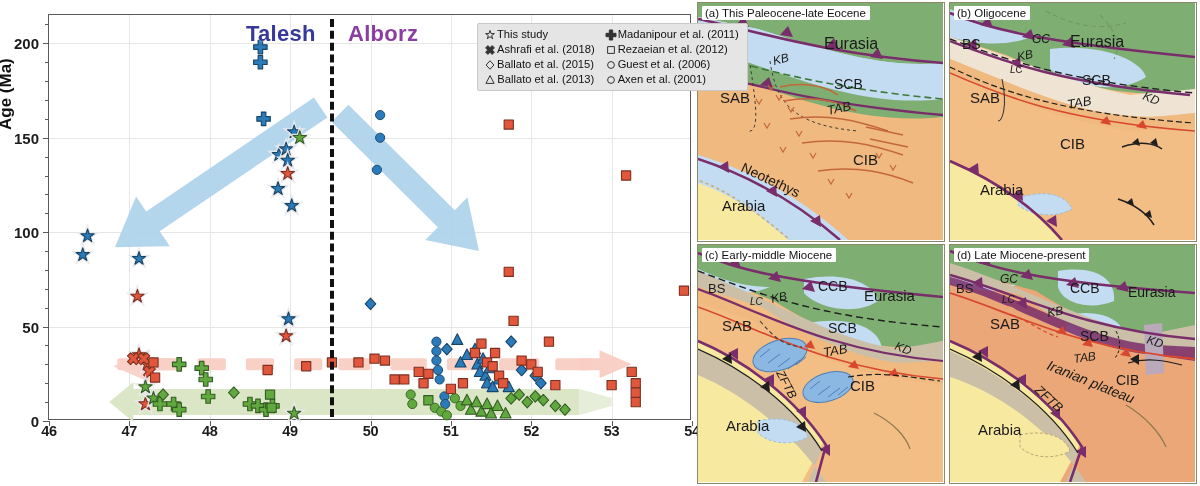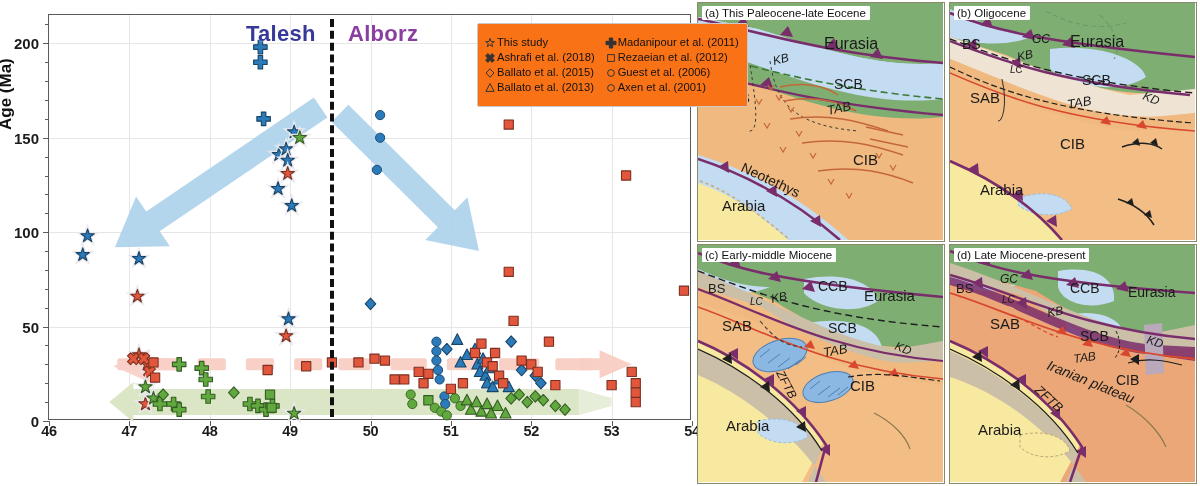--- a/index.html
+++ b/index.html
@@ -27,22 +27,22 @@
           transform:rotate(-90deg);transform-origin:left top;white-space:nowrap;}
 
   
   #legend-methods{position:absolute;left:14px;top:8px;background:#fdfdfd;
         border:1px solid #c8c8c8;border-radius:2px;padding:5px 9px 5px 7px;z-index:30;}
   #legend-methods .lrow{display:flex;align-items:center;height:21px;}
   #legend-methods .swatch{width:12px;height:12px;border-radius:50%;margin-right:8px;
         border:1px solid rgba(0,0,0,.25);flex:none;}
   #legend-methods .ltext{font-size:12.5px;font-weight:bold;color:#111;white-space:nowrap;}
 
-  #legend-sources{position:absolute;left:428px;top:8px;background:#f97316;
-        border:1px solid #c8c8c8;border-radius:2px;padding:11px 5px;z-index:30;}
+  #legend-sources{position:absolute;left:428px;top:8px;background:#e5e5e5;
+        border:1px solid #c8c8c8;border-radius:2px;padding:3px 5px;z-index:30;}
   #legend-sources table{border-collapse:collapse;}
   #legend-sources td{font-size:11.2px;color:#111;white-space:nowrap;padding:0 3px 0 0;
         line-height:15px;vertical-align:middle;}
   #legend-sources td.sym{width:13px;text-align:center;padding-right:1px;}
   .lsym{display:inline-block;vertical-align:middle;}
 
   
   .region-label{position:absolute;font-size:22px;font-weight:bold;z-index:25;
                 letter-spacing:.3px;white-space:nowrap;}
   #label-talesh{color:#36399a;text-shadow:0 0 2px #fff;}
@@ -345,21 +345,21 @@
                 <td style="padding-right: 10px;">Ballato et al. (2015)</td>
                 <td class="sym"><svg width="12" height="12" viewBox="0 0 12 12" class="lsym">
                     <circle cx="6" cy="6" r="3.4" fill="none" stroke="#333" stroke-width="1"></circle>
                   </svg></td>
                 <td>Guest et al. (2006)</td>
               </tr>
               <tr>
                 <td class="sym" style="padding-left: 1px;"><svg width="12" height="12" viewBox="0 0 12 12" class="lsym">
                     <path d="M6,1.58 L10.08,9.4 L1.92,9.4 Z" fill="none" stroke="#333" stroke-width="1" stroke-linejoin="round"></path>
                   </svg></td>
-                <td style="padding-right: 10px;">Ballato et al. (2013)</td>
+                <td style="padding-right: 10px; text-align: center;">Ballato et al. (2013)</td>
                 <td class="sym"><svg width="12" height="12" viewBox="0 0 12 12" class="lsym">
                     <circle cx="6" cy="6" r="3.4" fill="none" stroke="#333" stroke-width="1"></circle>
                   </svg></td>
                 <td>Axen et al. (2001)</td>
               </tr>
             </tbody>
           </table>
       </div>
     </div>
   </div>

